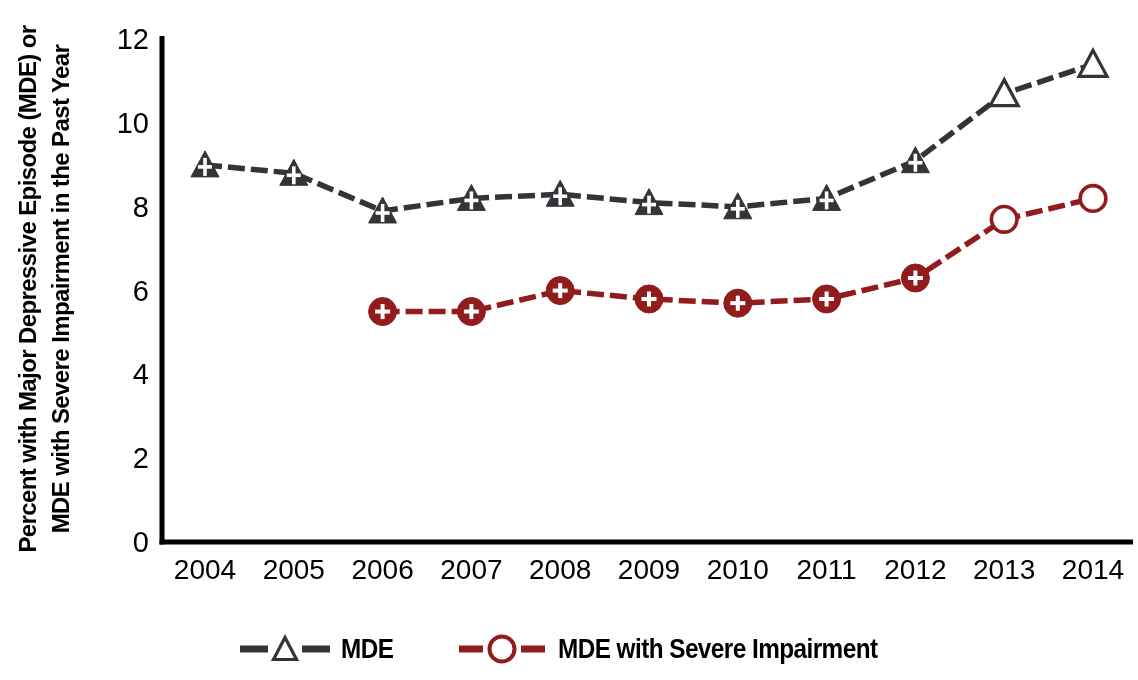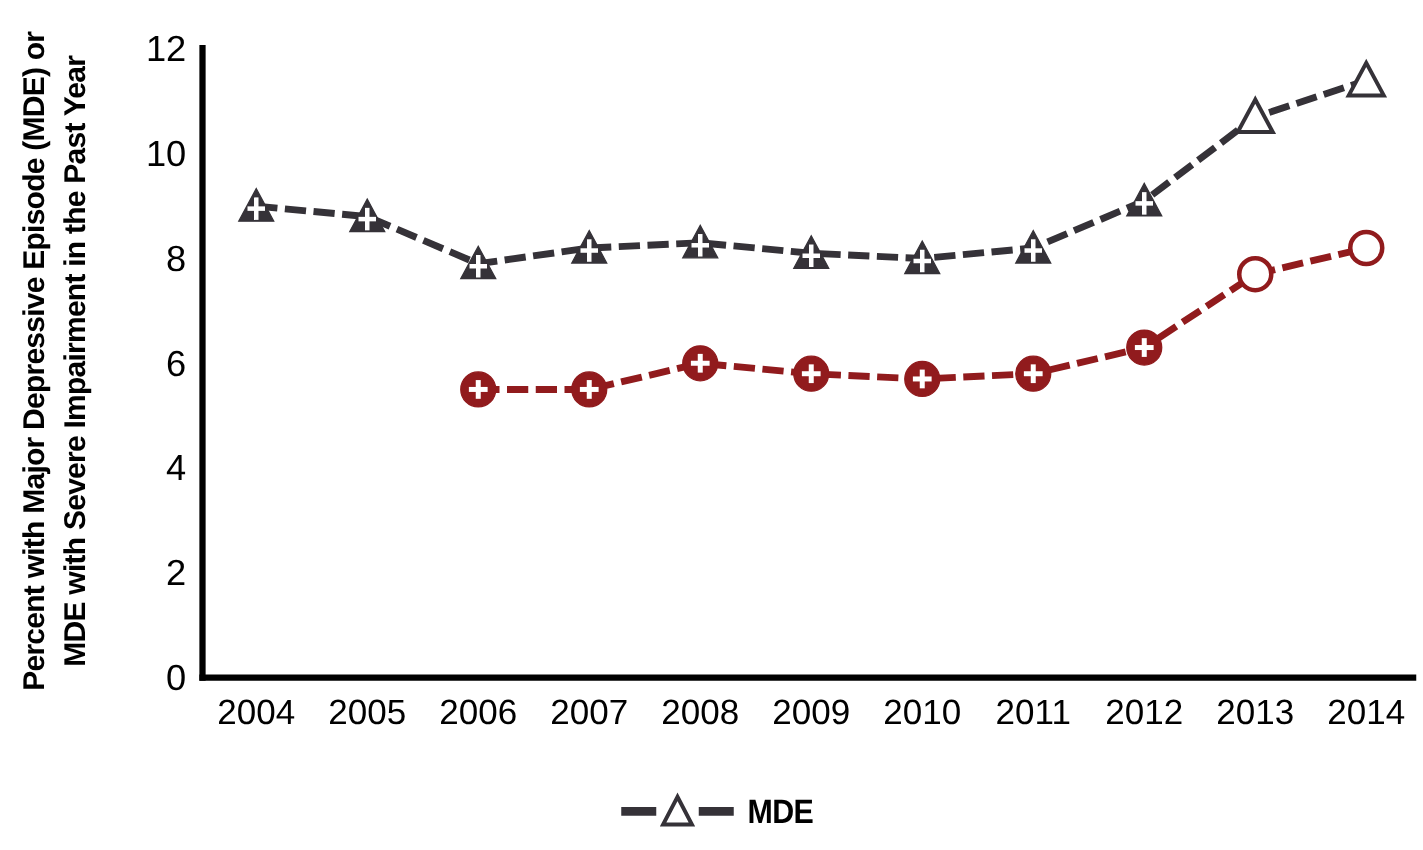--- a/index.html
+++ b/index.html
@@ -110,15 +110,23 @@
   <div class="legend">
     <div class="legend-item">
       <svg width="92" height="32" viewBox="0 0 92 32">
         <line x1="1" y1="16" x2="29" y2="16" stroke-width="7" stroke="#353238"></line>
         <polygon points="46,4.5 34.5,26.5 57.5,26.5" fill="#ffffff" stroke-width="3.2" stroke="#353238"></polygon>
         <line x1="63" y1="16" x2="91" y2="16" stroke-width="7" stroke="#353238"></line>
       </svg>
       <span class="legend-label">MDE</span>
     </div>
 
+    <div class="legend-item">
+      <svg width="92" height="32" viewBox="0 0 92 32">
+        <line x1="3" y1="16" x2="27" y2="16" stroke-width="7" stroke="#911B1D"></line>
+        <circle cx="46" cy="16" r="12.5" fill="#ffffff" stroke-width="4" stroke="#911B1D"></circle>
+        <line x1="65" y1="16" x2="89" y2="16" stroke-width="7" stroke="#911B1D"></line>
+      </svg>
+      <span class="legend-label">MDE with Severe Impairment</span>
+    </div>
   </div>
 
 </div>
 
 </body></html>

